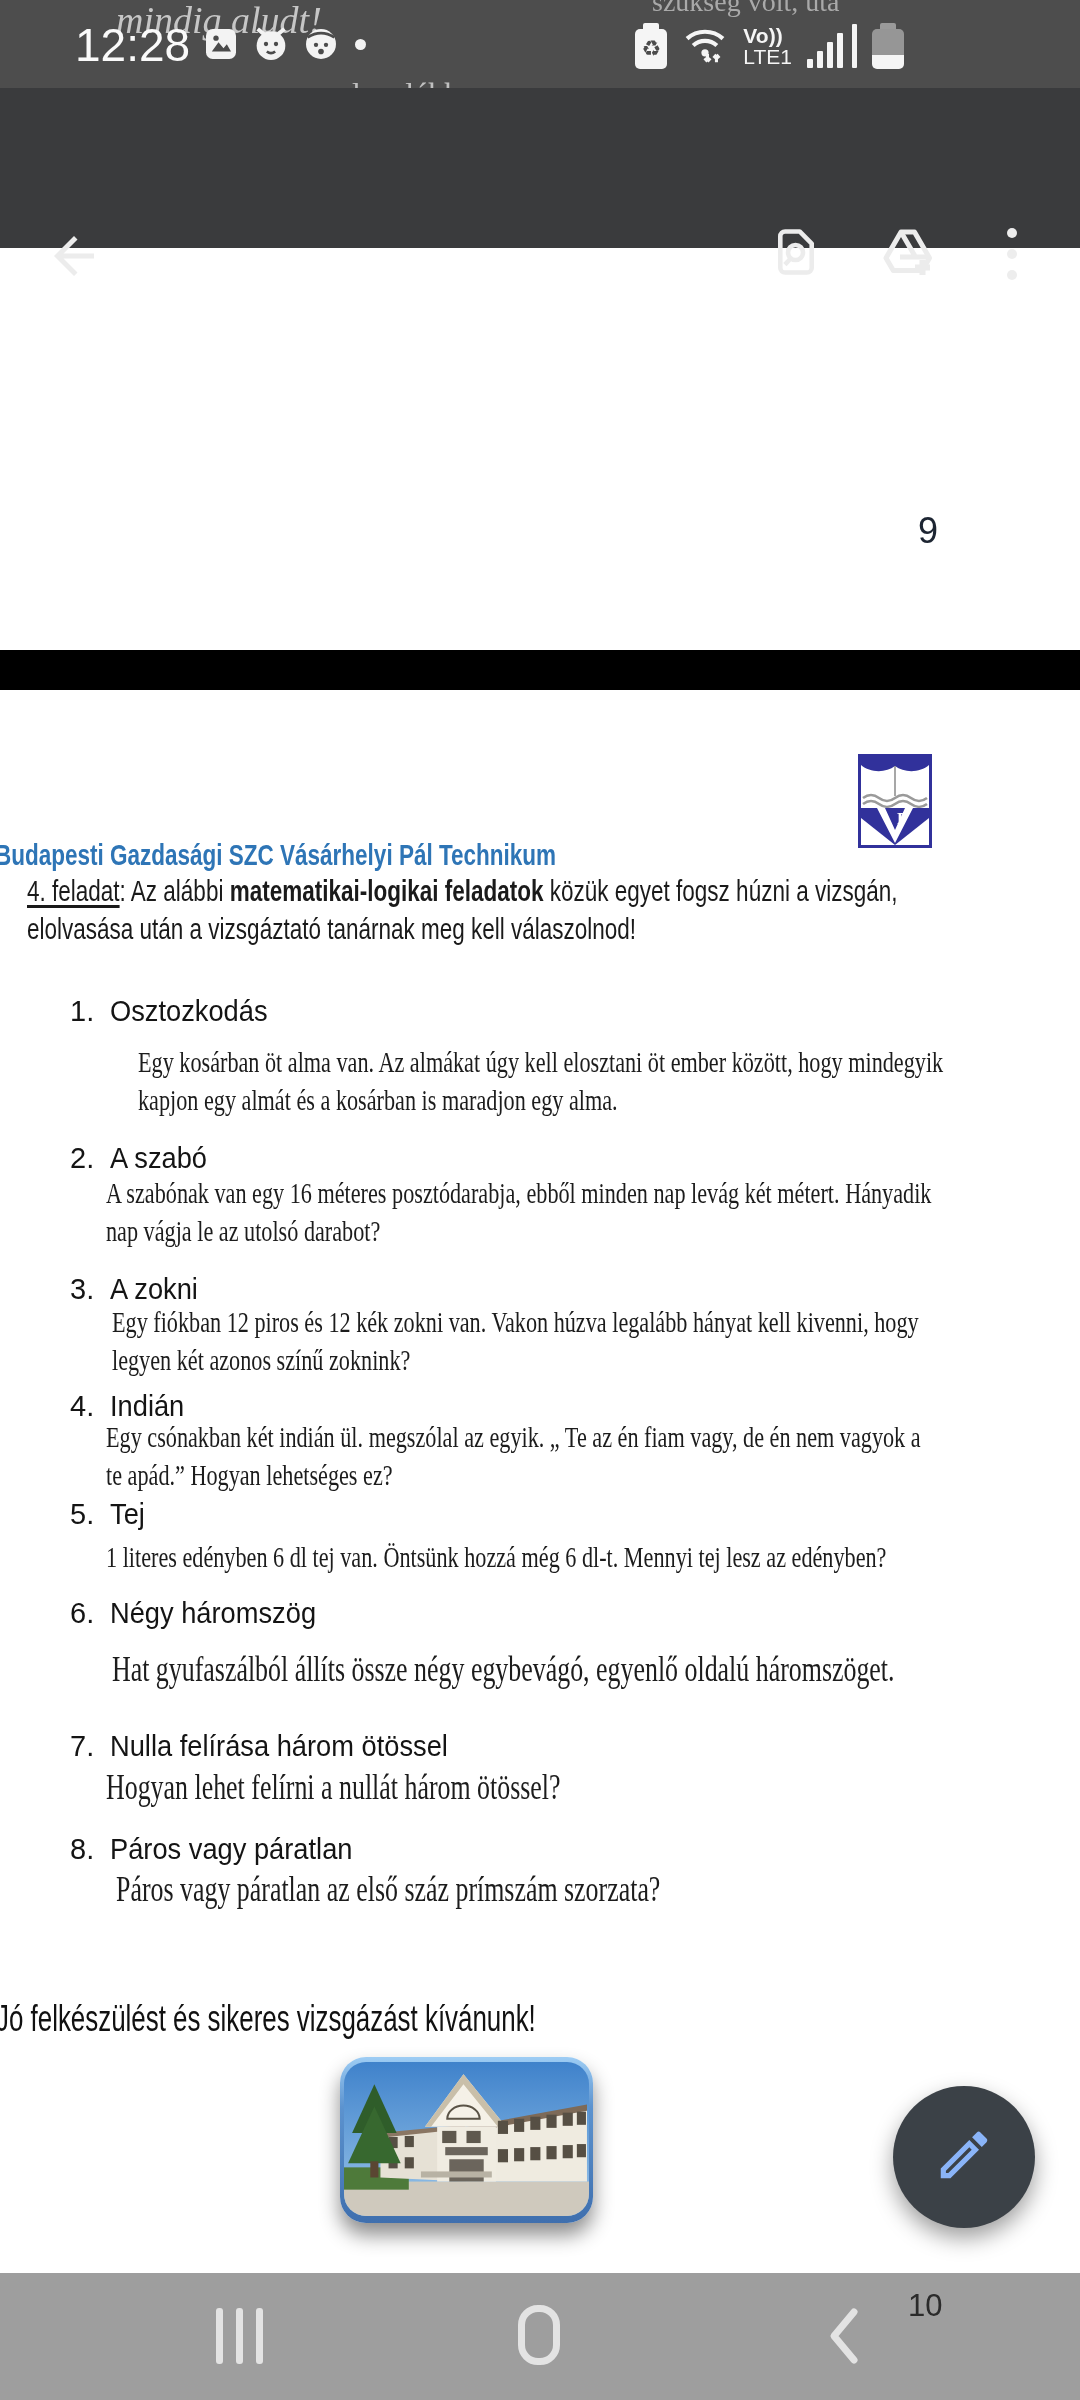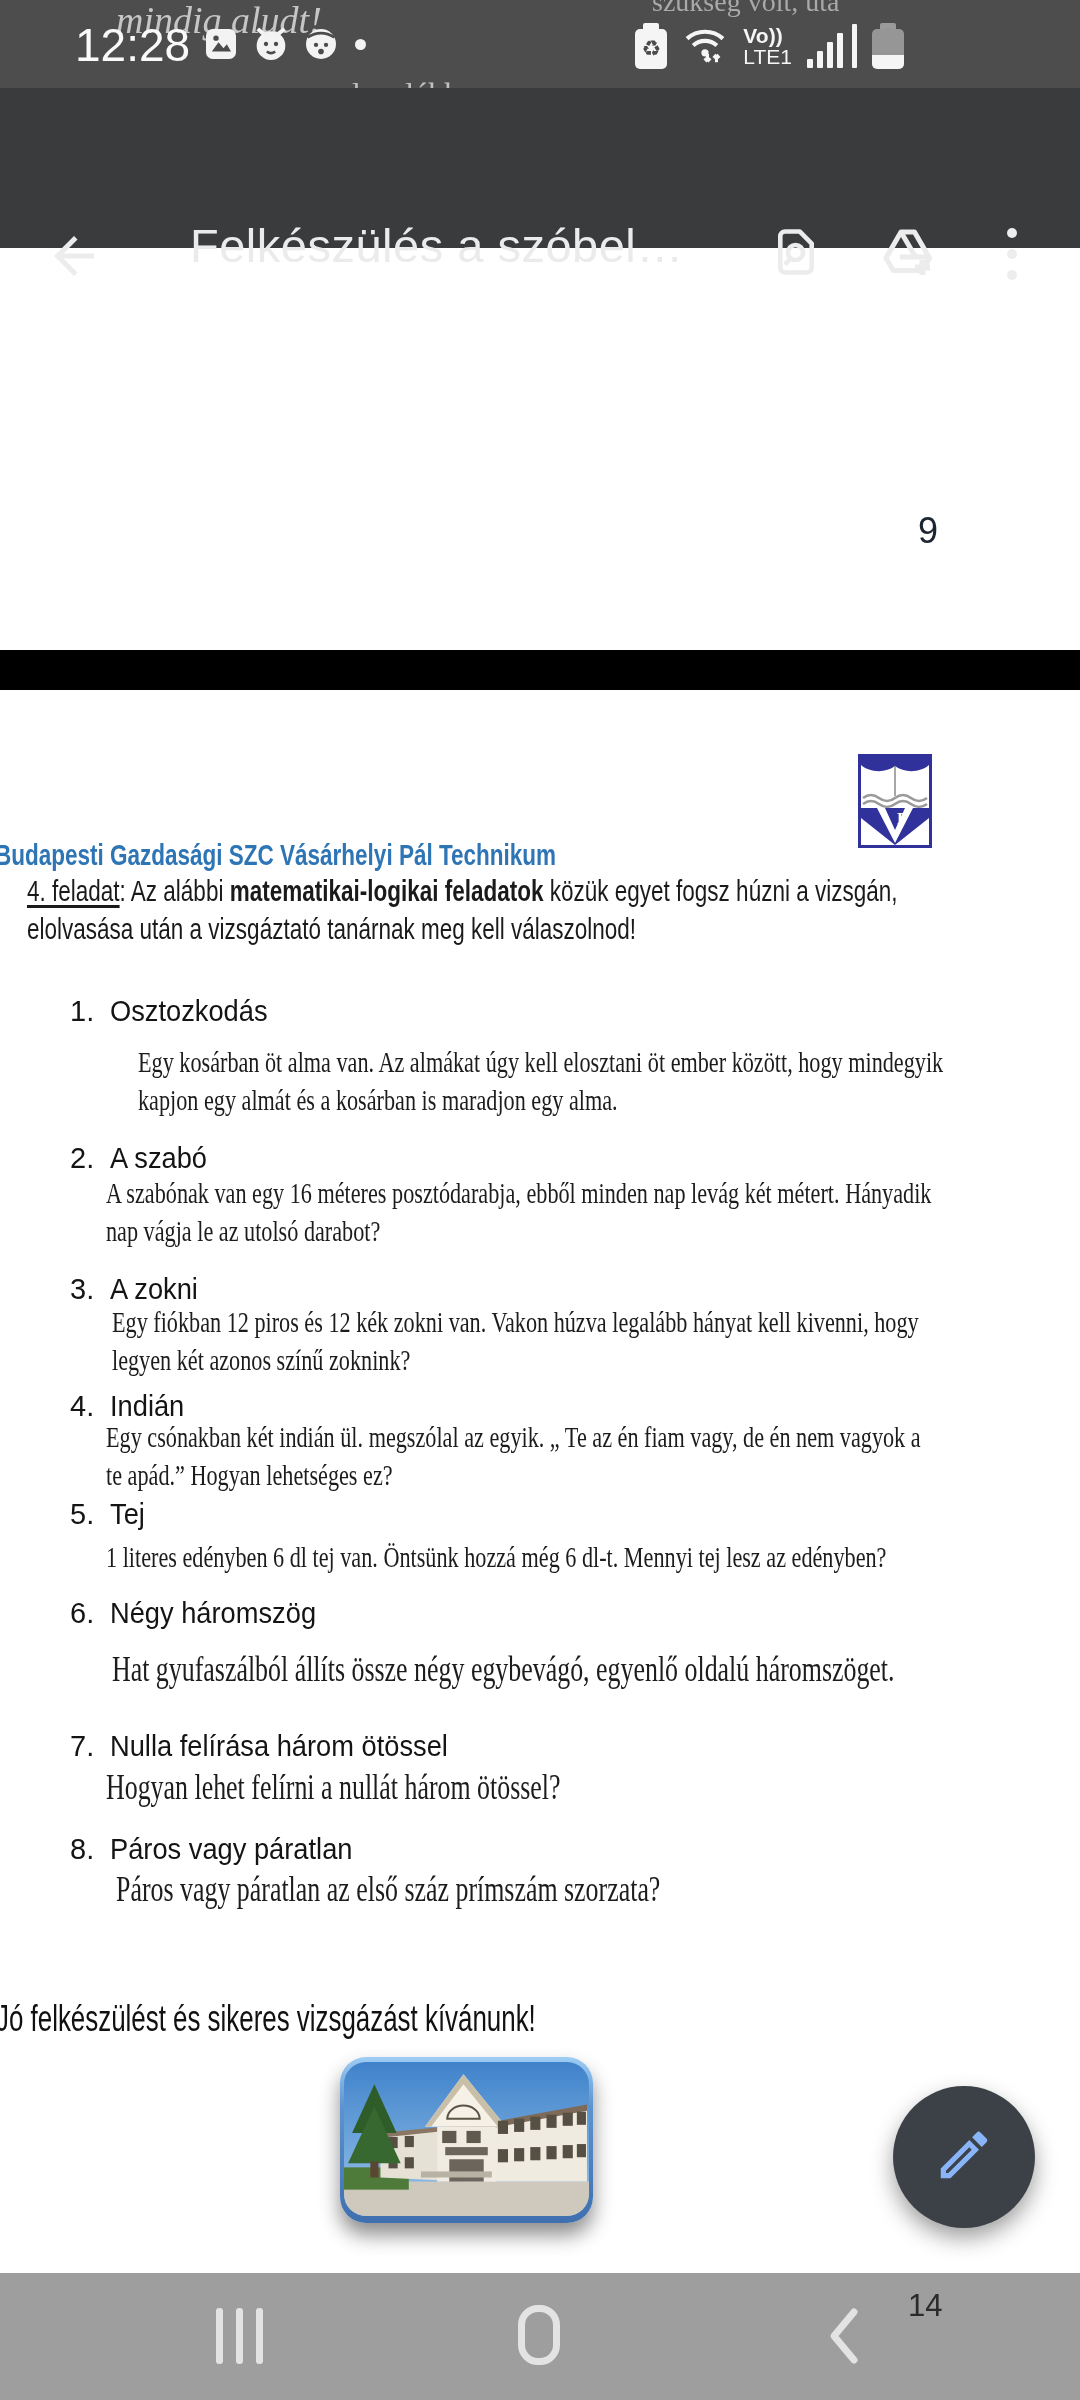--- a/index.html
+++ b/index.html
@@ -160,21 +160,20 @@
   </div>
 
   <div class="app-bar">
     <div class="back-btn">
       <span>
         <svg width="60" height="60" viewBox="0 0 24 24">
             <path d="M20 11H7.8l5.6-5.6L12 4l-8 8 8 8 1.4-1.4L7.8 13H20z" fill="#ececec"></path>
           </svg>
       </span>
     </div>
-    <div class="app-title">Felkészülés a szóbel…</div>
     <div class="abar-ic ic-find">
       <span>
         <svg width="58" height="58" viewBox="0 0 24 24">
             <path d="M13.5 3.5H7.5a2 2 0 0 0-2 2v13a2 2 0 0 0 2 2h9a2 2 0 0 0 2-2V8.5l-5-5z" fill="none" stroke="#ececec" stroke-width="1.9" stroke-linejoin="round"></path>
             <circle cx="11.8" cy="12.2" r="3.1" fill="none" stroke="#ececec" stroke-width="1.9"></circle>
             <path d="M9.6 14.9l-2.2 2.3" stroke="#ececec" stroke-width="1.9"></path>
           </svg>
       </span>
     </div>
     <div class="abar-ic ic-drive">
@@ -332,15 +331,15 @@
         <i></i>
         <i></i>
       </div>
     <div class="nav-home"></div>
     <div class="nav-back">
       <svg width="36" height="58" viewBox="0 0 36 58">
           <polyline points="28,5 8,29 28,53" fill="none" stroke="#e3e3e3" stroke-width="7" stroke-linecap="round" stroke-linejoin="round"></polyline>
         </svg>
     </div>
   </div>
-  <div class="p10num">14</div>
+  <div class="p10num">10</div>
 
 </div>
 
 </body></html>

